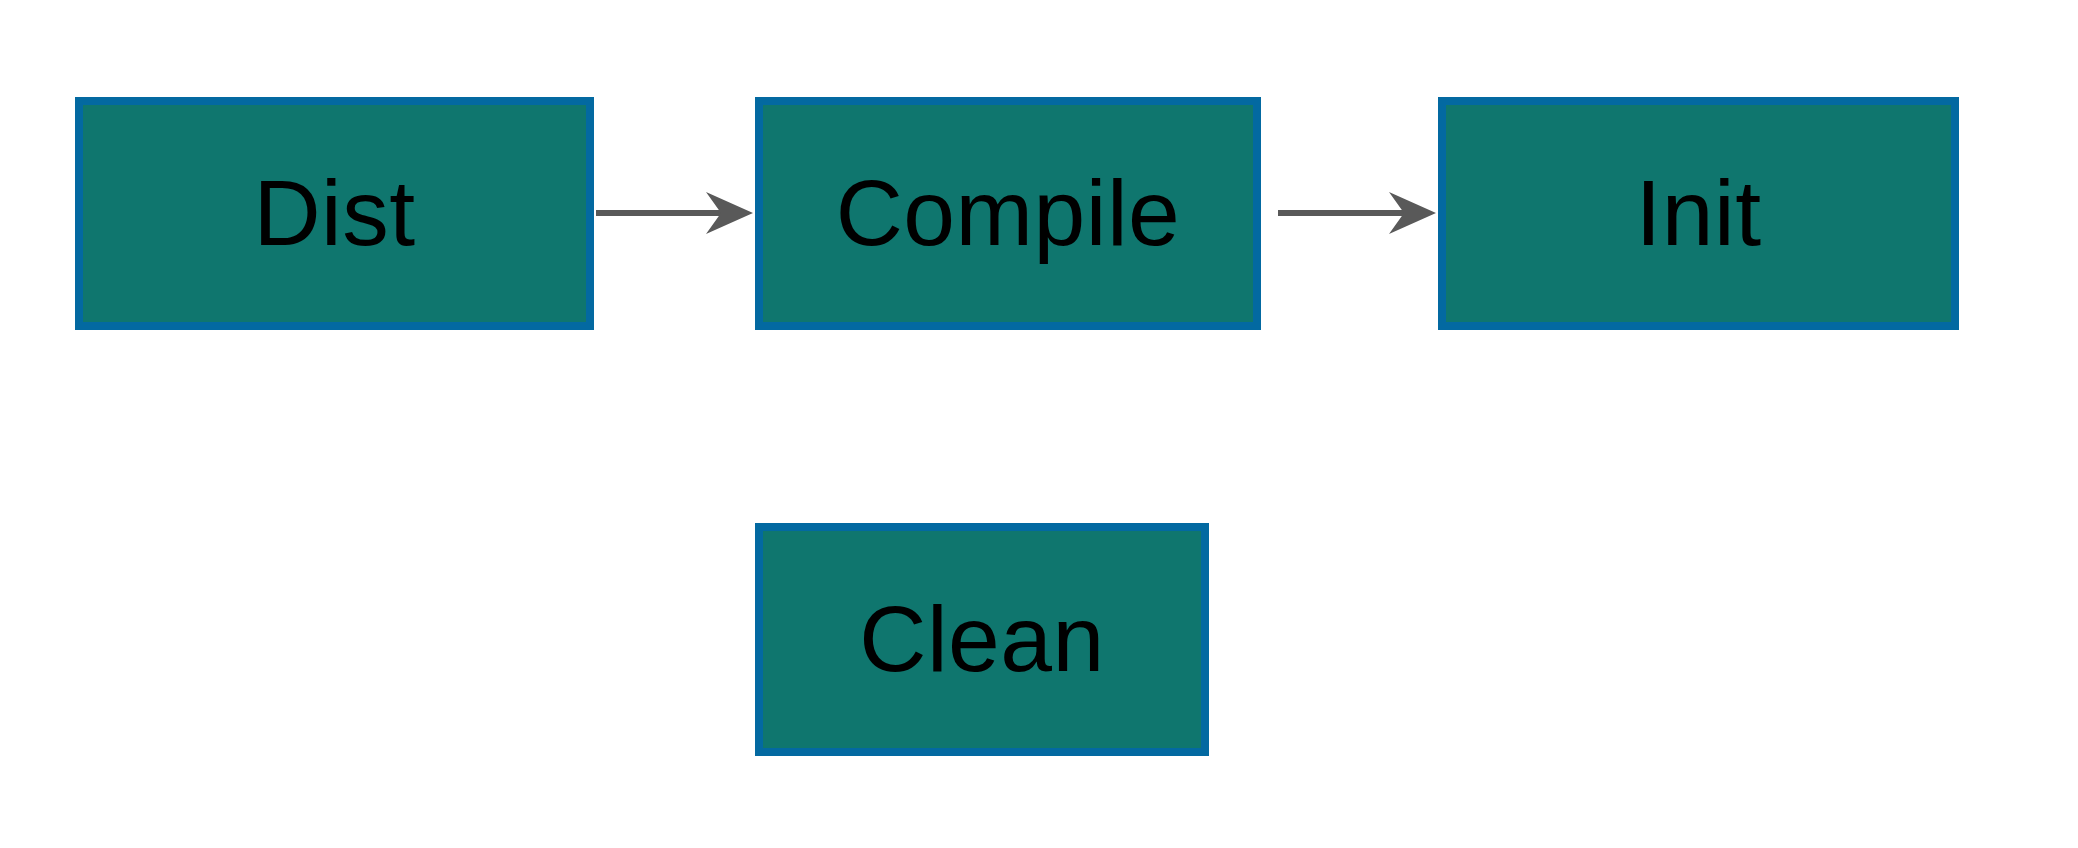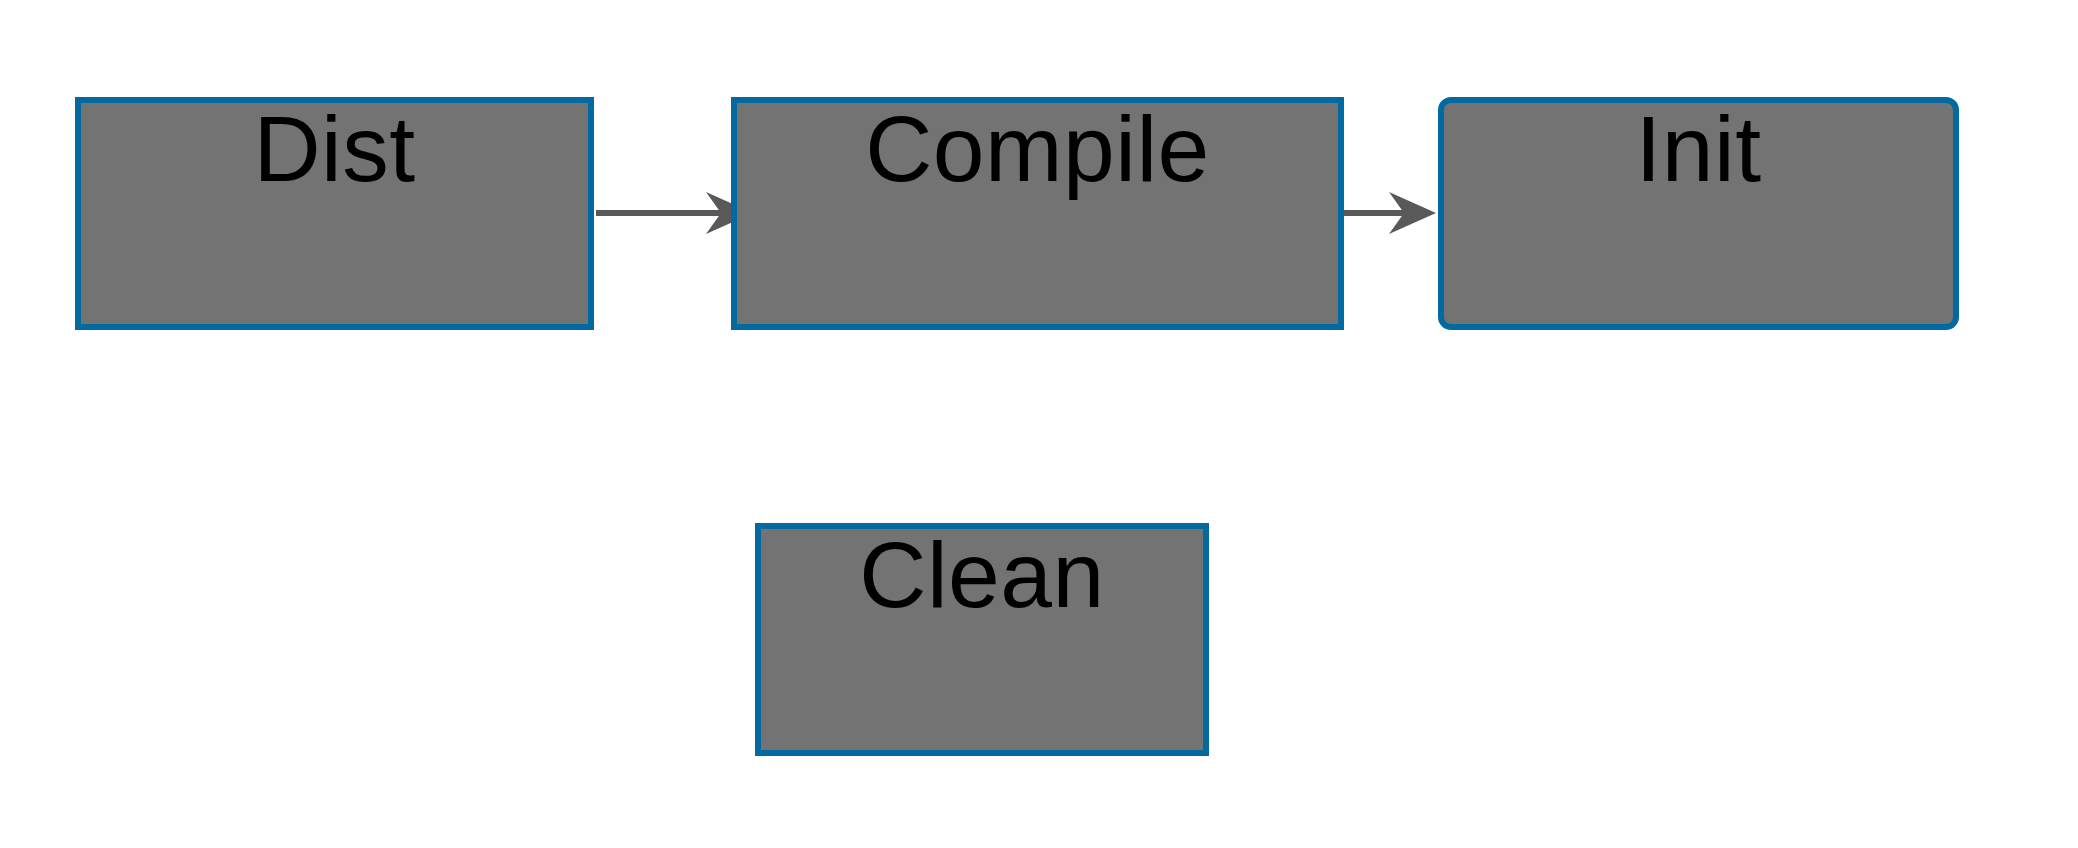--- a/index.html
+++ b/index.html
@@ -19,36 +19,36 @@
     position: absolute;
     left: 0;
     top: 0;
     width: 2078px;
     height: 848px;
     pointer-events: none;
   }
   .node {
     position: absolute;
     box-sizing: border-box;
-    background: #737373;
-    border: 6px solid #0369a1;
+    background: #0f766e;
+    border: 8px solid #0369a1;
     display: flex;
-    align-items: flex-start;
+    align-items: center;
     justify-content: center;
   }
   .node-label {
     font-size: 93px;
     line-height: 1;
     color: #000000;
     letter-spacing: 0.5px;
     white-space: nowrap;
   }
   #node-dist    { left: 75px;   top: 97px;  width: 519px; height: 233px; }
-  #node-compile { left: 731px;  top: 97px;  width: 613px; height: 233px; }
-  #node-init    { left: 1438px; top: 97px;  width: 521px; height: 233px; border-radius: 13px; }
+  #node-compile { left: 755px;  top: 97px;  width: 506px; height: 233px; }
+  #node-init    { left: 1438px; top: 97px;  width: 521px; height: 233px; }
   #node-clean   { left: 755px;  top: 523px; width: 454px; height: 233px; }
 </style>
 </head>
 <body>
 
 <div class="canvas">
 
   <svg class="edges-layer" viewBox="0 0 2078 848" xmlns="http://www.w3.org/2000/svg">
     <g>
       <line x1="596" y1="213" x2="722" y2="213" stroke-width="6" stroke="#595959"></line>

